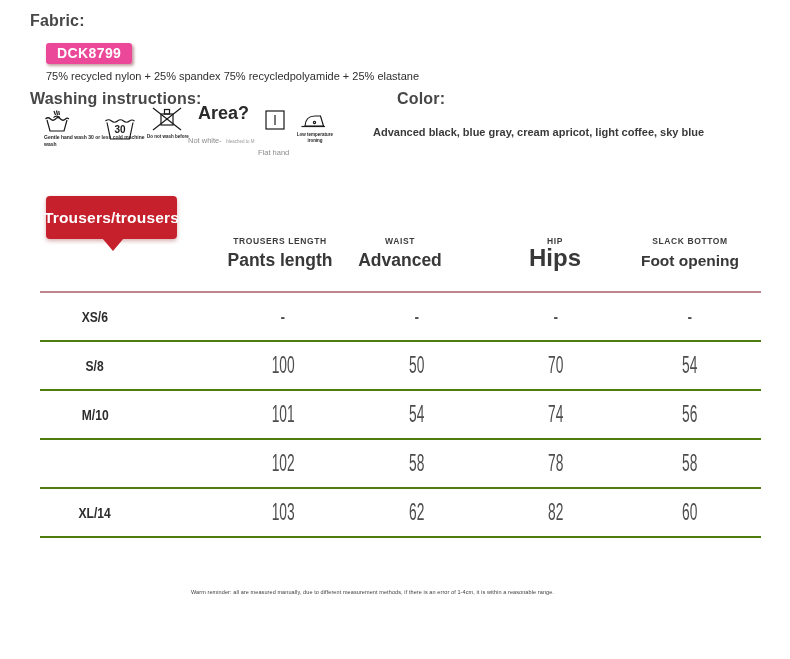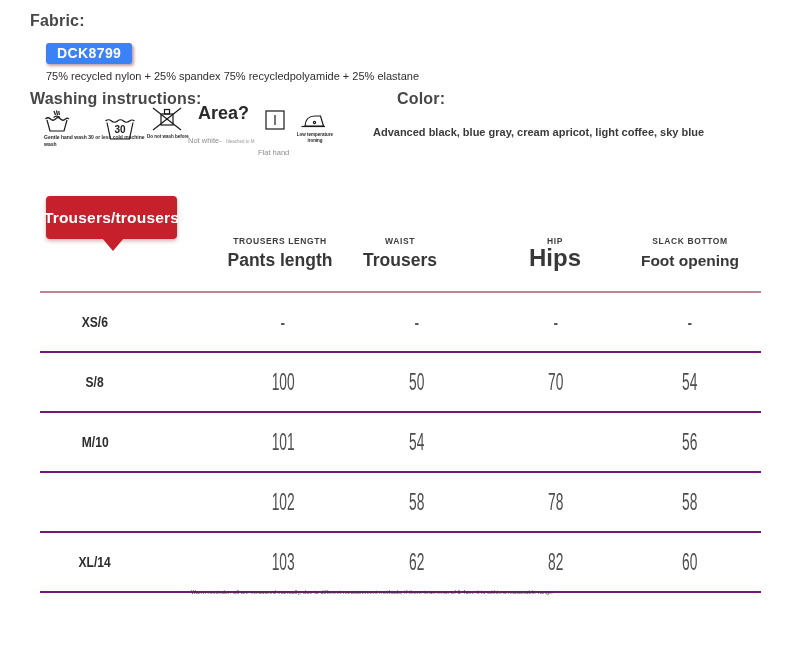--- a/index.html
+++ b/index.html
@@ -6,21 +6,21 @@
   html,body { background:#ffffff; }
   .page {
     position:relative; width:790px; height:659px; background:#ffffff;
     font-family:"Liberation Sans", sans-serif; overflow:hidden; color:#3a3a3a;
   }
   .abs { position:absolute; }
 
   
   .sec-label { font-size:16px; font-weight:700; color:#474747; letter-spacing:.2px; }
   .fabric-badge {
-    left:46px; top:43px; background:#3b82f6; color:#fff; font-weight:700;
+    left:46px; top:43px; background:#ec4899; color:#fff; font-weight:700;
     font-size:14px; letter-spacing:.4px; padding:2px 11px 3px; border-radius:3px;
     box-shadow:1.5px 2px 3px rgba(110,20,25,.4);
   }
   .fabric-comp { left:46px; top:70px; font-size:11px; font-weight:500; color:#2e2e2e; }
   .color-value { left:373px; top:126px; font-size:11px; font-weight:600; color:#3a3a3a; }
 
   
   .wicon svg { display:block; }
   .wicon path, .wicon rect, .wicon line, .wicon circle { stroke:#191919; fill:none; stroke-width:1.2; }
   .tiny-cap { font-size:5px; font-weight:600; color:#1f1f1f; line-height:1.35; }
@@ -49,21 +49,21 @@
   .hdr-big { width:220px; margin-left:-110px; text-align:center; color:#383838; }
   .hb1 { top:250px; font-size:17.5px; font-weight:600; }
   .hb2 { top:250px; font-size:17.5px; font-weight:600; }
   .hb3 { top:244px; font-size:24px; font-weight:700; }
   .hb4 { top:252px; font-size:15.5px; font-weight:700; }
 
   
   .table-body {
     left:40px; top:291px; width:721px; border-top:2px solid #bd858e;
   }
-  .t-row { position:relative; height:60px; border-bottom:2px solid #701a75; }
+  .t-row { position:relative; height:49px; border-bottom:2px solid #4d7c0f; }
   .t-cell {
     position:absolute; top:0; height:100%; width:120px;
     display:flex; align-items:center; justify-content:center;
   }
   .c-size { left:-5px; }   
   .c-v0 { left:183px; }    
   .c-v1 { left:317px; }    
   .c-v2 { left:456px; }    
   .c-v3 { left:590px; }    
   .size-txt { display:inline-block; font-size:15.5px; font-weight:600; color:#2d2d2d; transform:scaleX(.78); }
@@ -141,21 +141,21 @@
 
   <div class="abs tab-bubble">Trousers/trousers</div>
   <div class="abs tab-pointer"></div>
 
   <div class="abs hdr-small" style="left:280px;">TROUSERS LENGTH</div>
   <div class="abs hdr-small" style="left:400px;">WAIST</div>
   <div class="abs hdr-small" style="left:555px;">HIP</div>
   <div class="abs hdr-small" style="left:690px;">SLACK BOTTOM</div>
 
   <div class="abs hdr-big hb1" style="left:280px;">Pants length</div>
-  <div class="abs hdr-big hb2" style="left:400px;">Trousers</div>
+  <div class="abs hdr-big hb2" style="left:400px;">Advanced</div>
   <div class="abs hdr-big hb3" style="left:555px;">Hips</div>
   <div class="abs hdr-big hb4" style="left:690px;">Foot opening</div>
 
   <div class="abs table-body">
 
     <div class="t-row">
       <div class="t-cell c-size">
           <span class="size-txt">XS/6</span>
         </div>
       <div class="t-cell c-v0">
@@ -193,20 +193,23 @@
     <div class="t-row">
       <div class="t-cell c-size">
           <span class="size-txt">M/10</span>
         </div>
       <div class="t-cell c-v0">
           <span class="num-txt">101</span>
         </div>
       <div class="t-cell c-v1">
           <span class="num-txt">54</span>
         </div>
+      <div class="t-cell c-v2">
+          <span class="num-txt">74</span>
+        </div>
       <div class="t-cell c-v3">
           <span class="num-txt">56</span>
         </div>
     </div>
 
     <div class="t-row">
       <div class="t-cell c-v0">
           <span class="num-txt">102</span>
         </div>
       <div class="t-cell c-v1">

